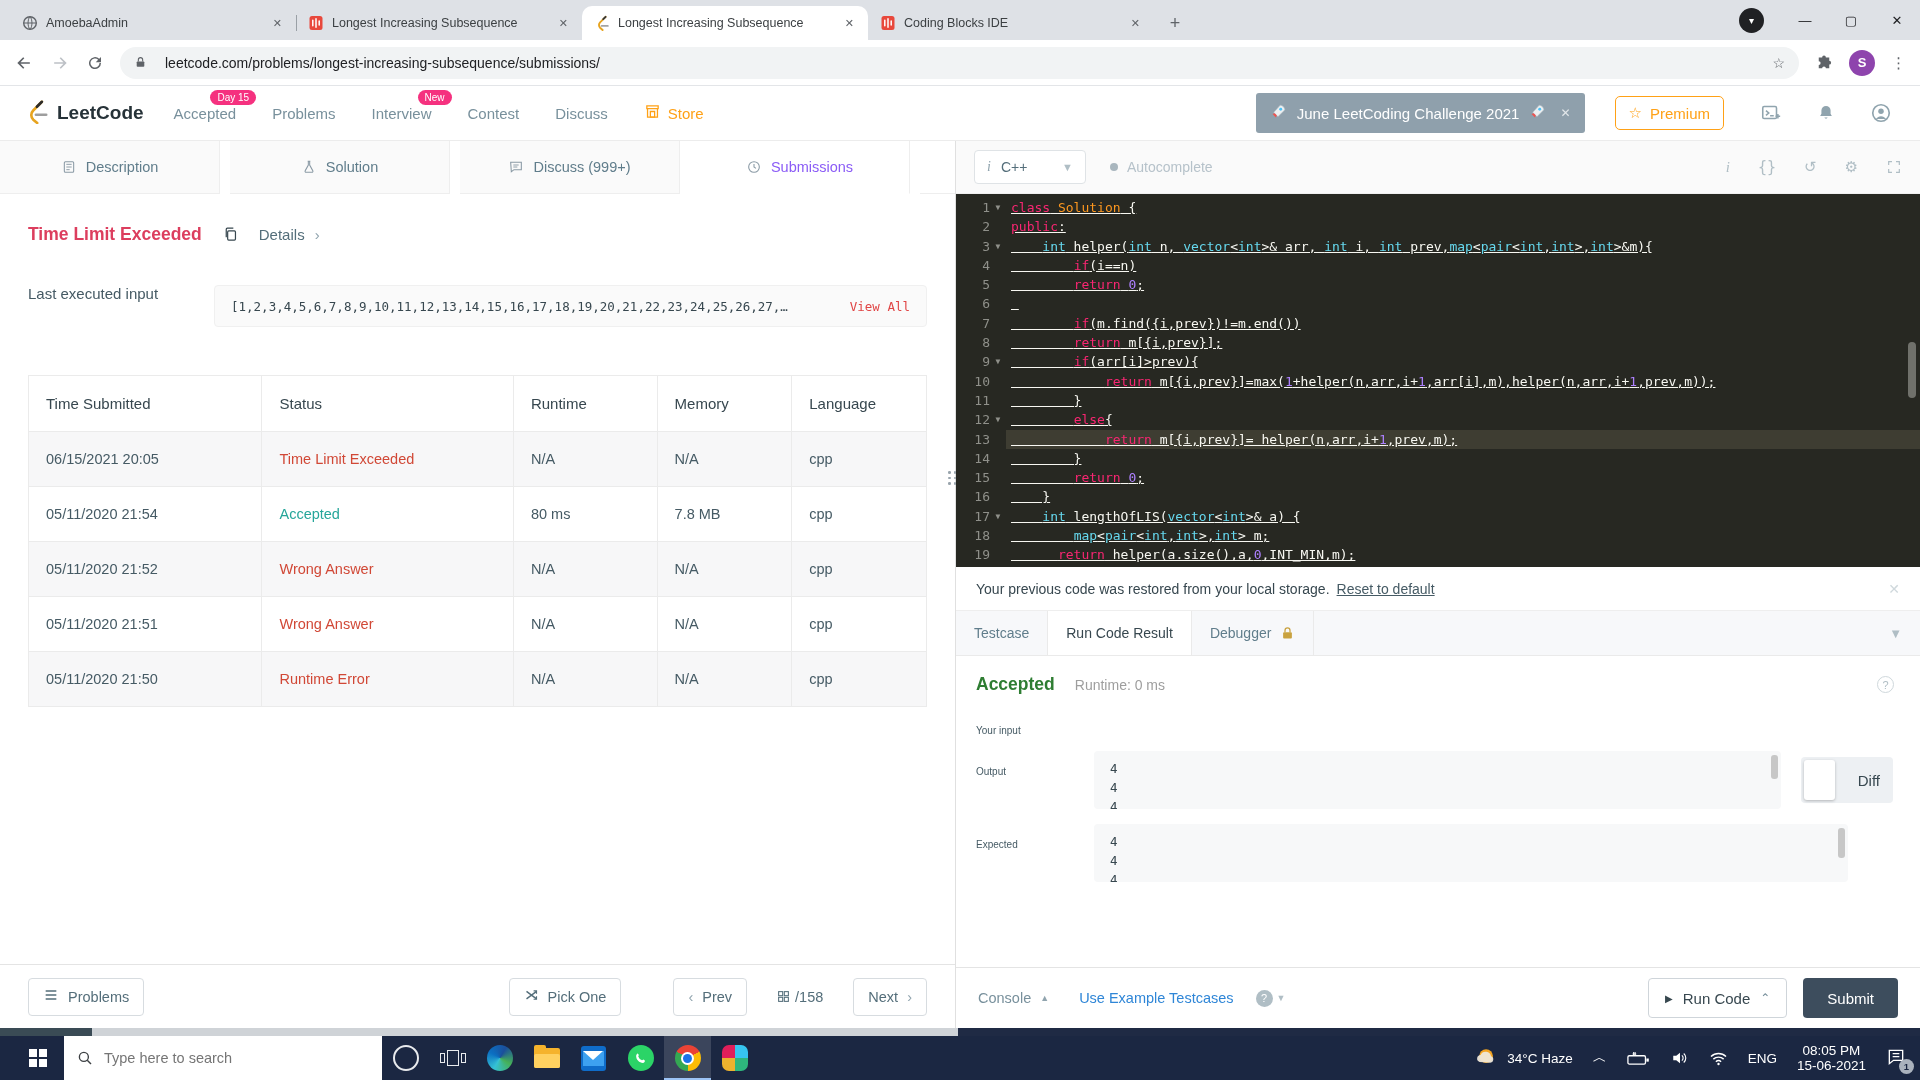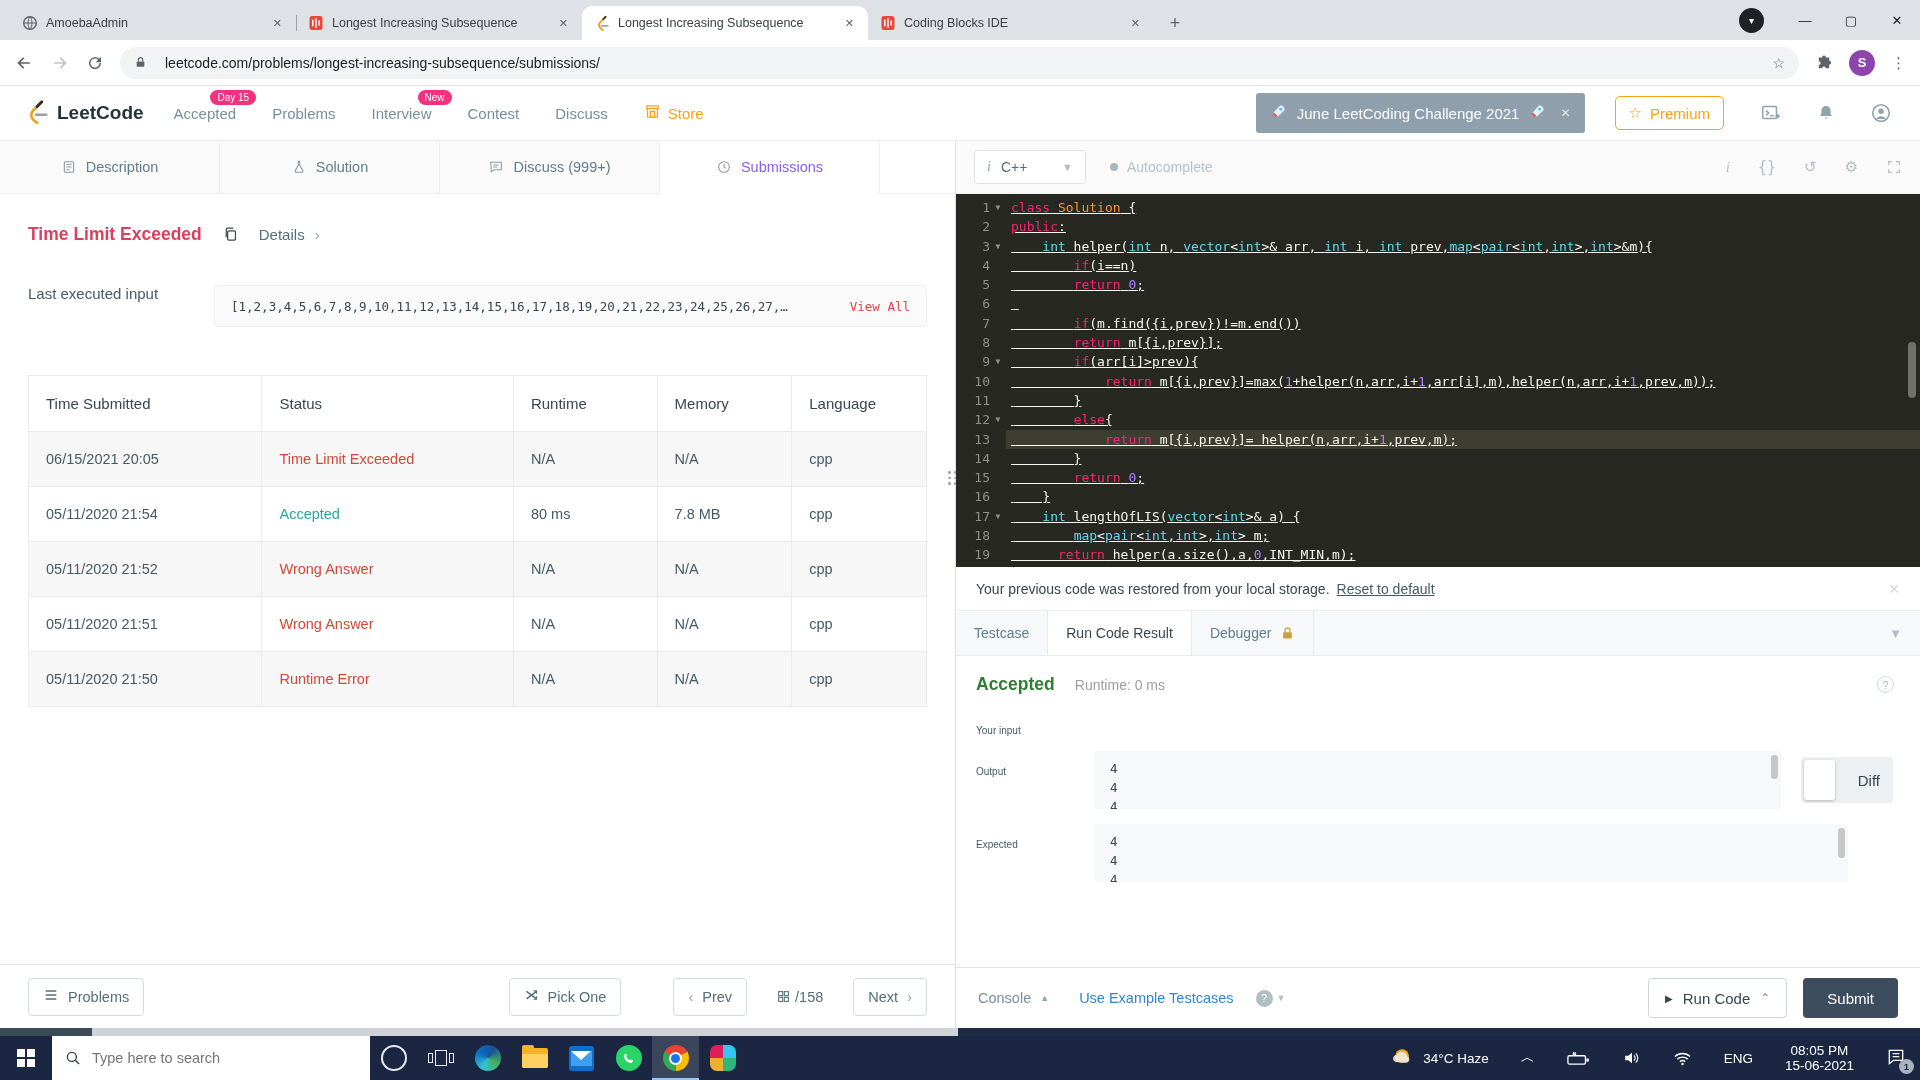--- a/index.html
+++ b/index.html
@@ -48,21 +48,21 @@
   .hd-ic:last-child { margin-right:4px; }
 
   
   .main { flex:none; height:887px; display:flex; background:#fff; position:relative; }
   .split-dots { position:absolute; left:948px; top:330px; display:flex; gap:3px; z-index:5; }
   .split-dots .col { display:flex; flex-direction:column; gap:3px; }
   .split-dots i { width:2.5px; height:2.5px; border-radius:50%; background:#9aa5ad; }
 
   
   .left { width:956px; flex:none; display:flex; flex-direction:column; border-right:1px solid #e0e0e0; }
-  .ltabs { height:53px; display:flex; flex:none; background:#fff; }
+  .ltabs { height:53px; display:flex; flex:none; background:#fff;gap:10px; }
   .ltab { width:220px; display:flex; align-items:center; justify-content:center; gap:9px; font-size:14.5px; color:#607d8b;
           background:#fafafa; border-right:1px solid #eee; border-bottom:1px solid #eee; }
   .ltab.active { background:#fff; border-bottom:1px solid #fff; color:#8b5cf6;text-align:center; }
   .ltab .ic { display:flex; color:#8a9aa5; }
   .ltabs-fill { flex:1; border-bottom:1px solid #eee; }
   .lbody { flex:1; padding:30px 28px 0; overflow:hidden; }
   .status-row { display:flex; align-items:center; gap:20px; }
   .tle-heading { font-size:17.5px; font-weight:700; color:var(--headred); }
   .copy-btn { color:#37474f; display:flex; }
   .details-link { font-size:15px; color:#546e7a; display:flex; align-items:center; gap:10px; }
@@ -147,21 +147,21 @@
   .run-code-btn .up { font-size:12px; color:#78909c; }
   .submit-btn { margin-left:16px; background:var(--submit); color:#fff; border-radius:4px; height:40px; display:flex; align-items:center; padding:0 24px; font-size:15px; border:none; }
 
   
   .hstrip { height:8px; display:flex; flex:none; }
   .hstrip .a { width:92px; background:#3a4b55; }
   .hstrip .b { width:866px; background:#cfd3d7; }
   .hstrip .c { flex:1; background:#1f2a44; }
 
   
-  .taskbar { height:44px; background:var(--navy); display:flex; align-items:stretch; color:#fff; flex:none; }
+  .taskbar { height:44px; background:var(--navy); display:flex; align-items:stretch; color:#fff; flex:none;padding-left:12px; }
   .tb-start { width:52px; display:flex; align-items:center; justify-content:center; }
   .winlogo { display:grid; grid-template-columns:8px 8px; grid-template-rows:8px 8px; gap:1.5px; }
   .winlogo i { background:#fff; }
   .tb-search { width:318px; background:#fff; display:flex; align-items:center; gap:10px; padding:0 12px; }
   .tb-search .mag { color:#3c4043; display:flex; }
   .tb-search input { border:none; outline:none; font-size:14.5px; color:#5f6368; width:240px; font-family:"Liberation Sans",sans-serif; background:transparent; }
   .tb-ic { width:47px; display:flex; align-items:center; justify-content:center; }
   .tb-ic.active { background:rgba(255,255,255,.14); box-shadow:inset 0 -2px 0 #9cc3f5; }
   .circle26 { width:26px; height:26px; border-radius:50%; }
   .cortana { border:2.5px solid #e8eaed; background:transparent; }
@@ -174,21 +174,21 @@
   .folder .tab2 { position:absolute; left:0; top:-3px; width:12px; height:6px; background:#f5b32c; border-radius:2px 2px 0 0; }
   .folder .front { position:absolute; left:0; bottom:0; width:26px; height:14px; background:#ffd160; border-radius:2px; }
   .mail { width:25px; height:25px; border-radius:3px; background:#0f6cc9; position:relative; overflow:hidden; }
   .mail::before { content:""; position:absolute; left:2px; top:5px; right:2px; bottom:5px; background:#3da1f0; }
   .mail::after { content:""; position:absolute; left:2px; top:5px; border-left:10.5px solid transparent; border-right:10.5px solid transparent; border-top:9px solid #fff; }
   .whatsapp { background:#2bd467; display:flex; align-items:center; justify-content:center; }
   .chrome { position:relative; background:conic-gradient(from -60deg,#ea4335 0 120deg,#fbbc05 120deg 240deg,#34a853 240deg 360deg); display:flex; align-items:center; justify-content:center; }
   .chrome::before { content:""; width:13px; height:13px; border-radius:50%; background:#fff; position:absolute; }
   .chrome::after { content:""; width:9px; height:9px; border-radius:50%; background:#1a73e8; position:absolute; }
   .slack { background:conic-gradient(#36c5f0 0 25%,#2eb67d 25% 50%,#ecb22e 50% 75%,#e01e5a 75% 100%); border-radius:7px; }
-  .tray { margin-left:auto; display:flex; align-items:flex-end; gap:16px; }
+  .tray { margin-left:auto; display:flex; align-items:flex-end; gap:4px; }
   .tray .titem { display:flex; align-items:center; padding:0 8px; font-size:13.5px; height:100%; }
   .weather-txt { gap:8px; }
   .tray .chevup { font-size:14px; }
   .clock2 { flex-direction:column; justify-content:center; line-height:15px; font-size:12.5px; text-align:right; align-items:flex-end; }
   .notif { position:relative; padding-right:14px !important; }
   .notif .badge { position:absolute; right:6px; bottom:6px; width:15px; height:15px; border-radius:50%; background:#aab2bd; color:#1b2742; font-size:9.5px; display:flex; align-items:center; justify-content:center; font-weight:700; }
 </style>
 </head>
 <body>
 

